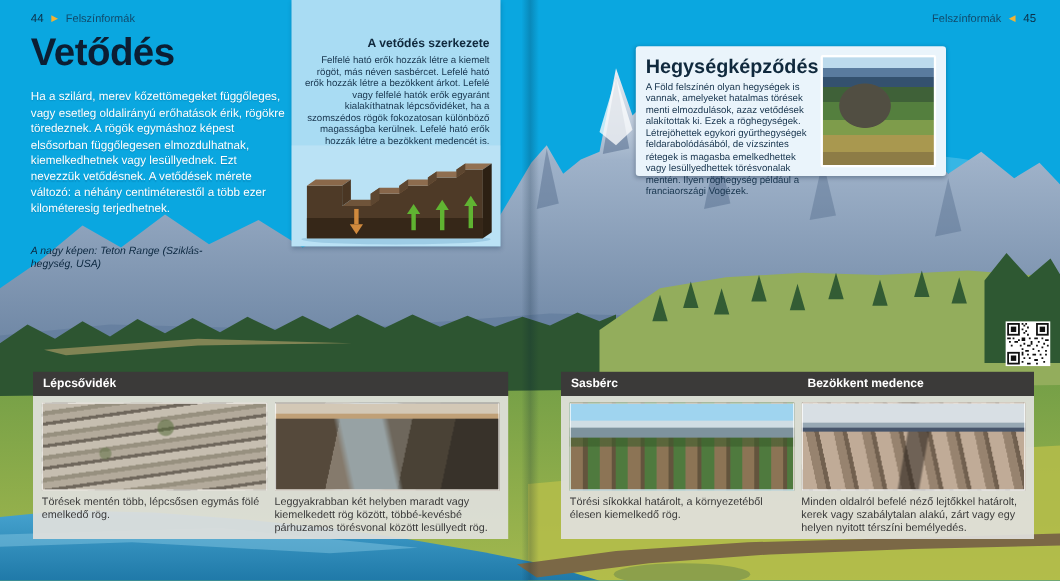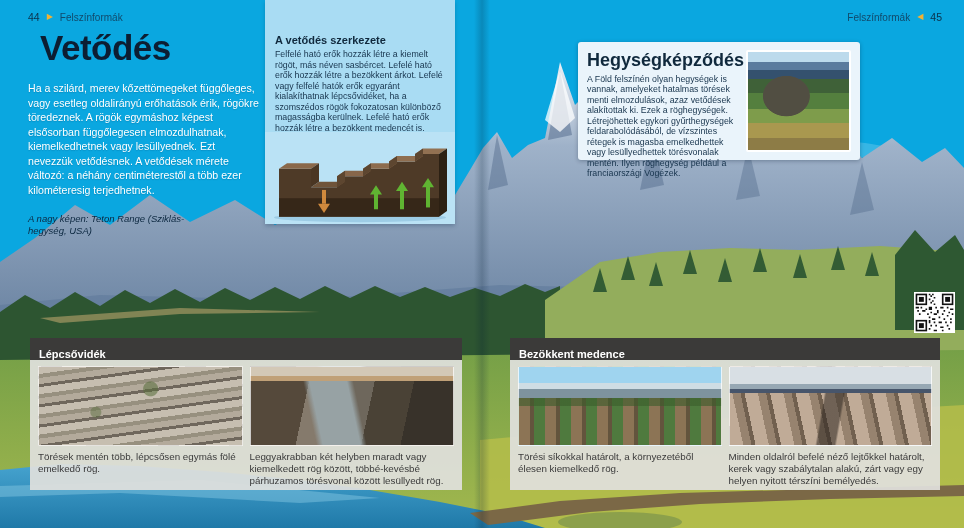--- a/index.html
+++ b/index.html
@@ -13,30 +13,30 @@
   .hdr{position:absolute;top:11px;display:flex;align-items:center;gap:7px;
        font-size:10px;color:#0e3a55;}
   .hdr-left{left:28px}
   .hdr-right{right:22px}
   .pgnum{font-weight:normal;font-size:10.5px;color:#0c3049}
   .section{font-weight:normal;color:#114a6b}
   .tri{font-size:8px;color:#f2b233;line-height:1}
 
   
   .intro{position:absolute;left:28px;top:28px;width:234px}
-  .intro h1{margin:0 12px 13px;font-size:35px;color:#0c1e33;letter-spacing:-.5px}
-  .intro p.lead{margin:0 0 16px;font-size:10.6px;line-height:1.37;color:#ffffff;
+  .intro h1{margin:0 0 13px;font-size:35px;color:#0c1e33;letter-spacing:-.5px}
+  .intro p.lead{margin:0 0 26px;font-size:10.6px;line-height:1.37;color:#ffffff;
                 text-shadow:0 1px 1px rgba(0,70,110,.25)}
   .intro .credit{margin:0;font-size:9.5px;font-style:italic;font-weight:normal;
                  color:#0c2840;line-height:1.3;width:170px}
 
   
   .structure-box{position:absolute;left:265px;top:0;width:190px;height:224px;
                  background:#a9dcf3;padding:34px 10px 0;box-sizing:border-box;
-                 box-shadow:0 2px 4px rgba(0,40,70,.25);}
+                 box-shadow:0 2px 4px rgba(0,40,70,.25);text-align:right;}
   .structure-box h2{margin:0 0 3px;font-size:11px;color:#10293d}
   .structure-box p{margin:0;font-size:8.8px;line-height:1.2;color:#17344d}
   .fault-diagram{position:absolute;left:0;bottom:0;width:190px;height:92px}
 
   
   .mountain-box{position:absolute;left:578px;top:42px;width:282px;height:118px;
                 background:#eaf4fb;border-radius:3px;padding:8px 9px;box-sizing:border-box;
                 display:flex;gap:9px;box-shadow:0 1px 4px rgba(0,20,40,.3);}
   .mb-text{width:150px;flex:0 0 auto}
   .mb-text h2{margin:0 0 3px;font-size:18px;color:#10293d}
@@ -48,21 +48,21 @@
                       #547f3e 42% 58%,#7e9c4b 58% 72%,#a9984f 72% 88%,#8d7c46 88% 100%);}
 
   
   .qr{position:absolute;left:914px;top:292px;width:41px;height:41px}
 
   
   .panel-group{position:absolute;top:338px;height:152px}
   .group-a{left:30px;width:432px}
   .group-b{left:510px;width:430px}
   .ph-bar{display:flex;height:22px;background:#3b3a39;color:#fff;font-size:11px;
-          font-weight:bold;align-items:flex-end}
+          font-weight:bold;align-items:center}
   .ph-bar span{flex:1;padding-left:9px}
   .pg-body{display:flex;gap:7px;background:rgba(224,224,221,.93);
            padding:6px 8px 3px;height:130px;box-sizing:border-box}
   figure{flex:1;margin:0;min-width:0}
   .photo{height:80px;border:1px solid rgba(255,255,255,.75);box-sizing:border-box}
   figcaption{margin-top:5px;font-size:9.8px;line-height:1.22;color:#3a3a3a}
 
   .p-ledges{background:
     radial-gradient(circle at 55% 28%, rgba(86,108,58,.55) 0 7px, rgba(0,0,0,0) 8px),
     radial-gradient(circle at 28% 58%, rgba(86,108,58,.45) 0 5px, rgba(0,0,0,0) 6px),
@@ -247,20 +247,21 @@
       </figure>
       <figure>
         <div class="photo p-gorge"></div>
         <figcaption>Leggyakrabban két helyben maradt vagy kiemelkedett rög között, többé-kevésbé párhuzamos törésvonal között lesüllyedt rög.</figcaption>
       </figure>
     </div>
   </div>
 
   <div class="panel-group group-b">
     <div class="ph-bar">
+      <span>Sasbérc</span>
       <span>Bezökkent medence</span>
     </div>
     <div class="pg-body">
       <figure>
         <div class="photo p-pillars"></div>
         <figcaption>Törési síkokkal határolt, a környezetéből élesen kiemelkedő rög.</figcaption>
       </figure>
       <figure>
         <div class="photo p-badlands"></div>
         <figcaption>Minden oldalról befelé néző lejtőkkel határolt, kerek vagy szabálytalan alakú, zárt vagy egy helyen nyitott térszíni bemélyedés.</figcaption>

